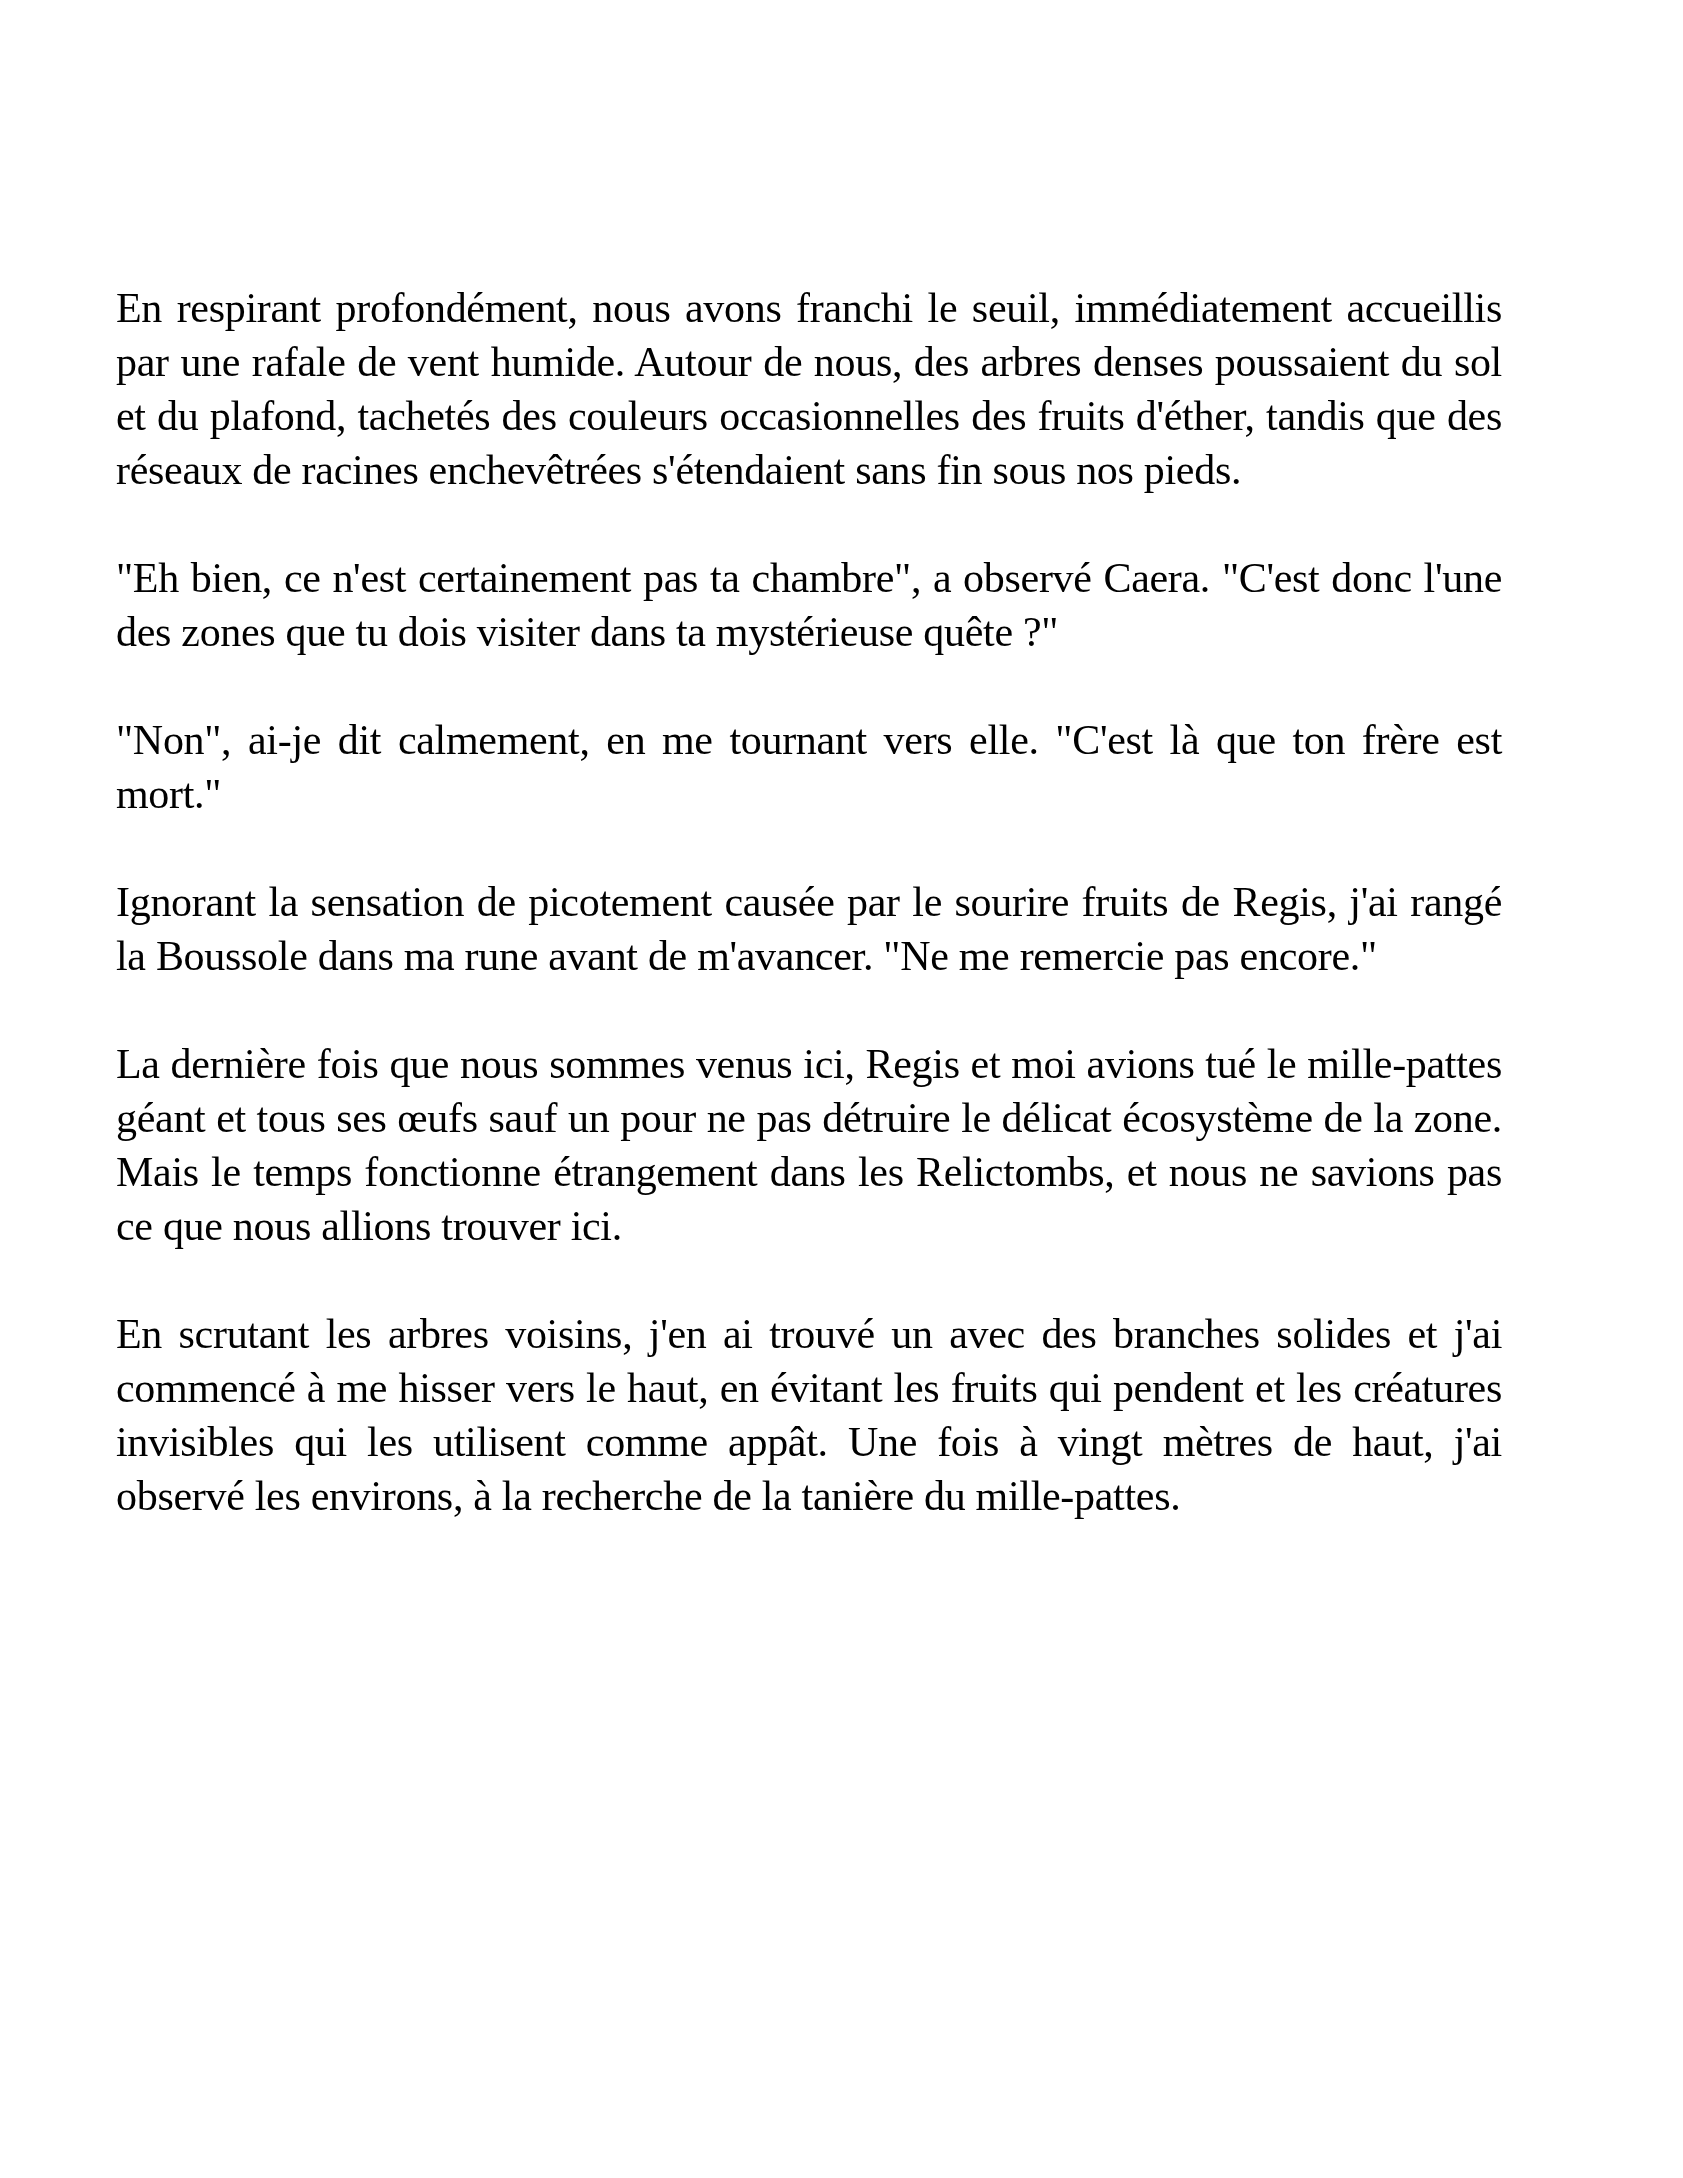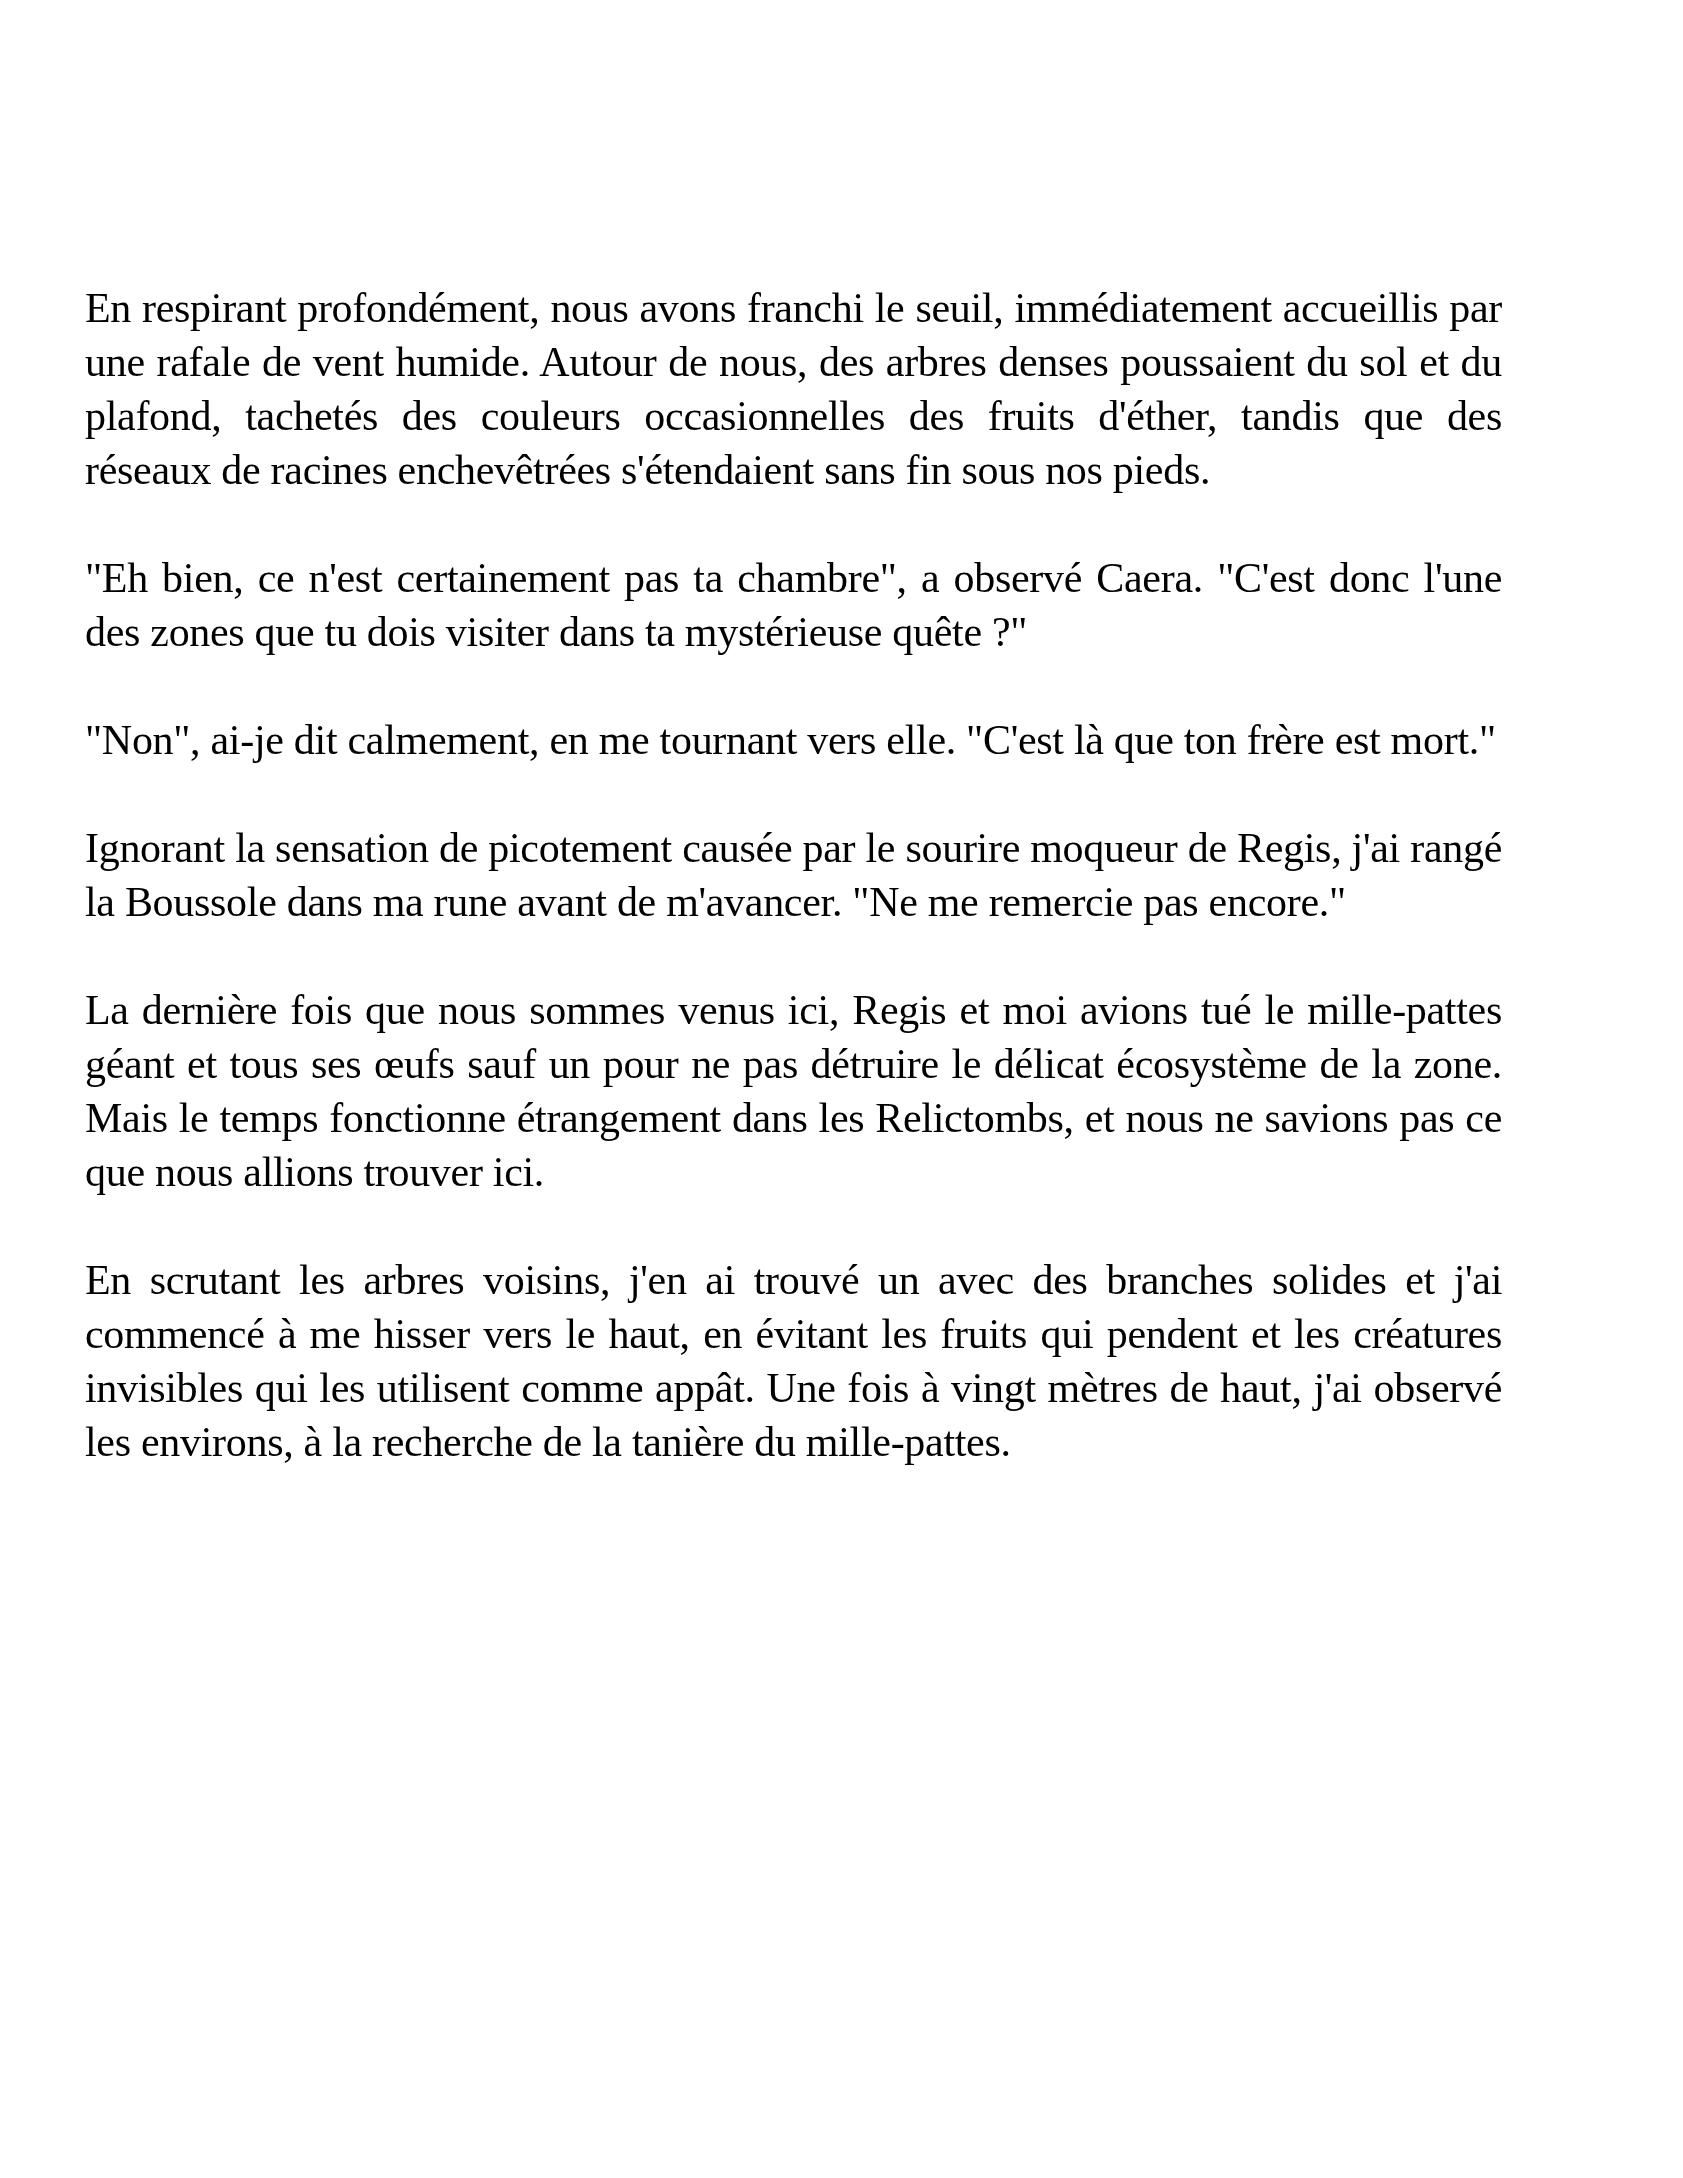--- a/index.html
+++ b/index.html
@@ -9,21 +9,21 @@
   body {
     width: 1683px;
     height: 2178px;
     background: #ffffff;
     overflow: hidden;
   }
   .page {
     box-sizing: border-box;
     width: 1683px;
     height: 1602px;
-    padding: 281px 181px 0 85px;
+    padding: 281px 181px 0 116px;
     background: #ffffff;
     color: #000000;
     font-family: "Liberation Serif", "DejaVu Serif", serif;
     font-size: 42px;
     line-height: 54px;
     letter-spacing: -0.3px;
   }
   .page p {
     margin: 0 0 54px 0;
     text-align: justify;
@@ -31,17 +31,17 @@
     hyphens: none;
   }
 </style>
 </head>
 <body>
 
 <main class="page">
   <p>En respirant profondément, nous avons franchi le seuil, immédiatement accueillis par une rafale de vent humide. Autour de nous, des arbres denses poussaient du sol et du plafond, tachetés des couleurs occasionnelles des fruits d'éther, tandis que des réseaux de racines enchevêtrées s'étendaient sans fin sous nos pieds.</p>
   <p>"Eh bien, ce n'est certainement pas ta chambre", a observé Caera. "C'est donc l'une des zones que tu dois visiter dans ta mystérieuse quête ?"</p>
   <p>"Non", ai-je dit calmement, en me tournant vers elle. "C'est là que ton frère est mort."</p>
-  <p>Ignorant la sensation de picotement causée par le sourire moqueur de Regis, j'ai rangé la Boussole dans ma rune avant de m'avancer. "Ne me remercie pas encore."</p>
+  <p>Ignorant la sensation de picotement causée par le sourire fruits de Regis, j'ai rangé la Boussole dans ma rune avant de m'avancer. "Ne me remercie pas encore."</p>
   <p>La dernière fois que nous sommes venus ici, Regis et moi avions tué le mille-pattes géant et tous ses œufs sauf un pour ne pas détruire le délicat écosystème de la zone. Mais le temps fonctionne étrangement dans les Relictombs, et nous ne savions pas ce que nous allions trouver ici.</p>
   <p>En scrutant les arbres voisins, j'en ai trouvé un avec des branches solides et j'ai commencé à me hisser vers le haut, en évitant les fruits qui pendent et les créatures invisibles qui les utilisent comme appât. Une fois à vingt mètres de haut, j'ai observé les environs, à la recherche de la tanière du mille-pattes.</p>
 </main>
 
 
 </body></html>

